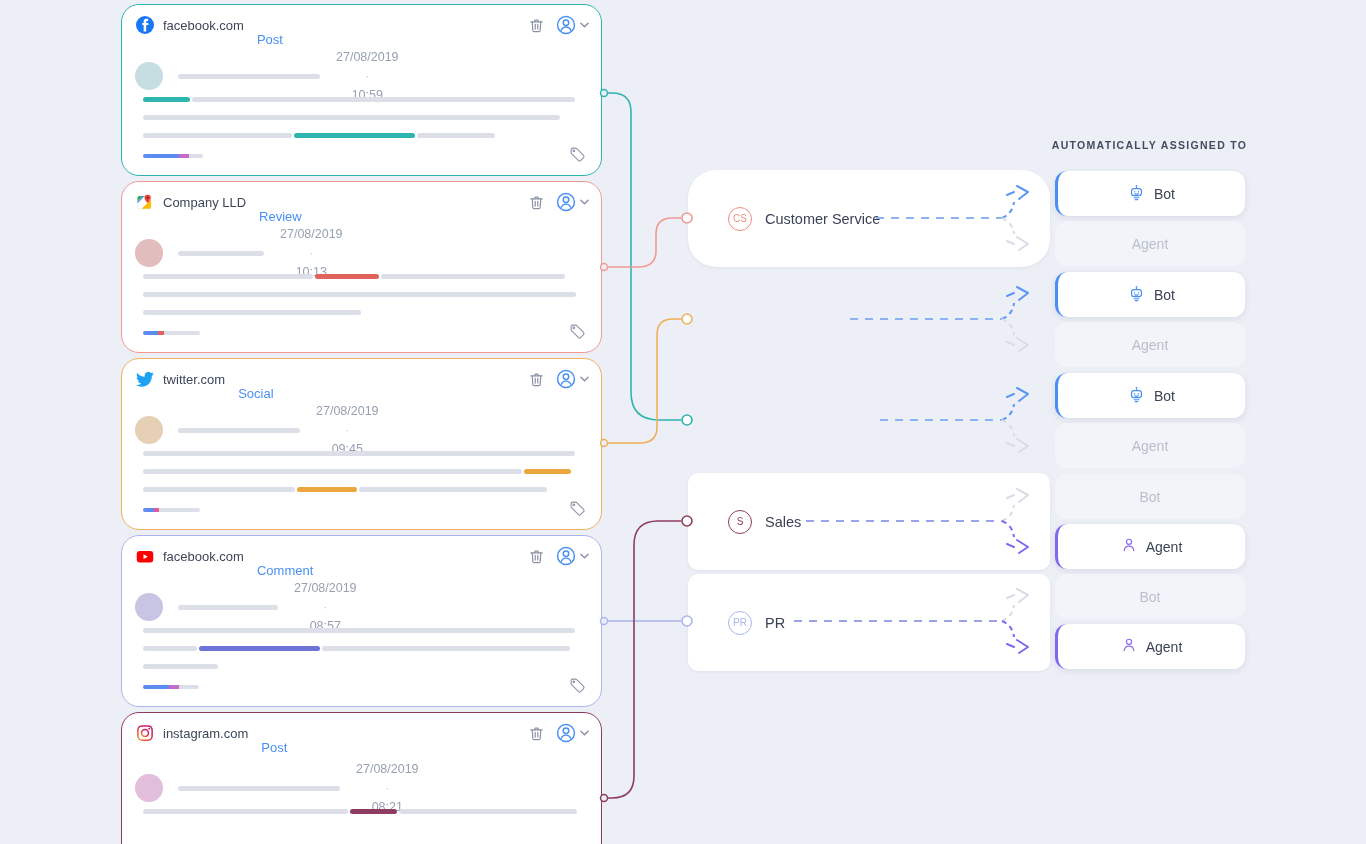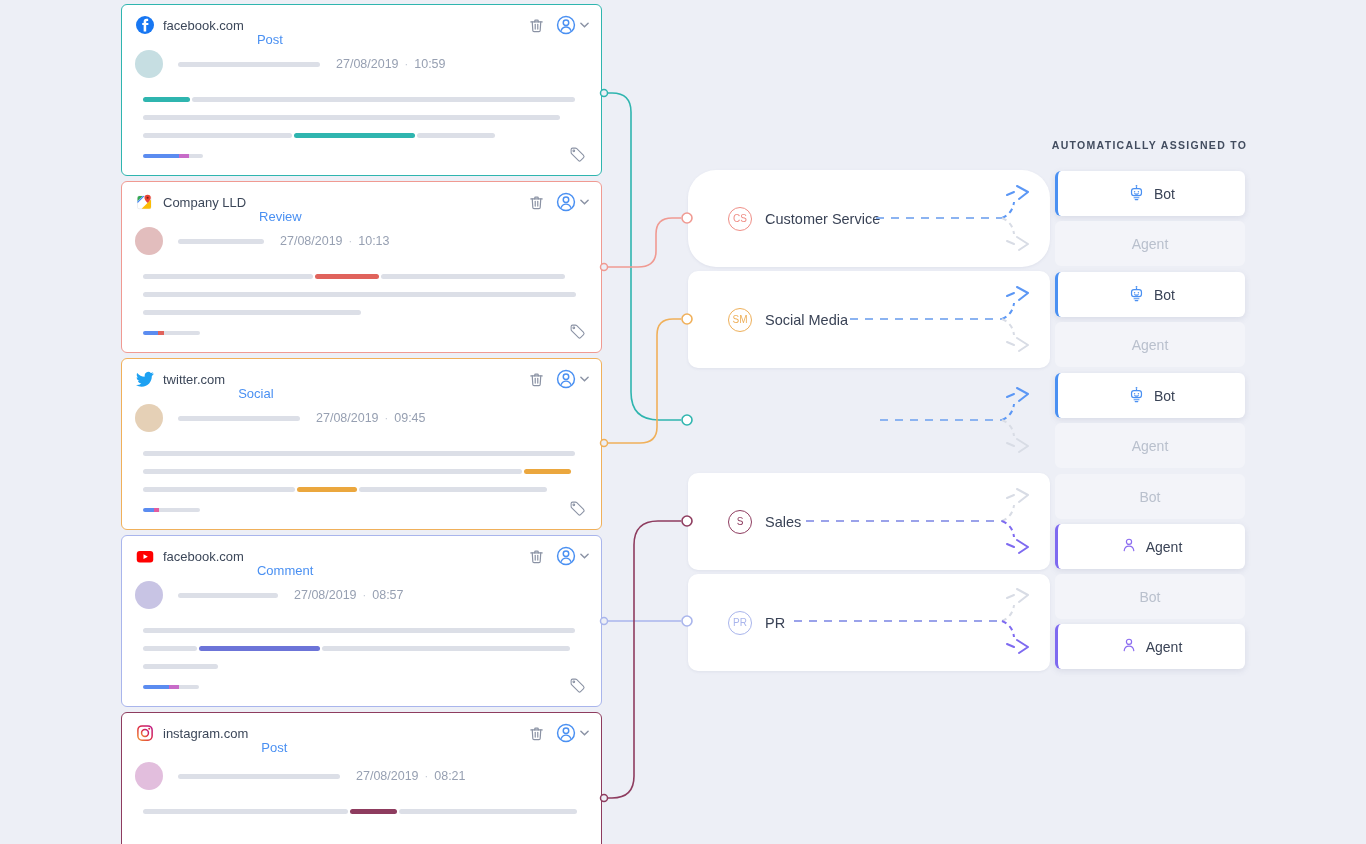--- a/index.html
+++ b/index.html
@@ -2,42 +2,42 @@
 <html><head>
 <meta charset="utf-8">
 <style>
   * { margin:0; padding:0; box-sizing:border-box; }
   html,body { width:1366px; height:844px; overflow:hidden; }
   body { background:#edeff6; font-family:"Liberation Sans", sans-serif; position:relative; }
   .stage { position:absolute; inset:0; width:1366px; height:844px; }
 
   
   .card { position:absolute; left:121px; width:481px; height:172px; background:#fff;
-          border:1.5px solid #ccc; border-radius:6px; z-index:2; }
+          border:1.5px solid #ccc; border-radius:18px; z-index:2; }
   .card.c0 { top:4px;   border-color:#2fb5af; }
   .card.c1 { top:181px; border-color:#f09a92; }
   .card.c2 { top:358px; border-color:#f0b05a; }
   .card.c3 { top:535px; border-color:#a9b5ec; }
   .card.c4 { top:712px; border-color:#8e3c5f; }
 
   .card-header { position:absolute; top:0; left:14px; right:12px; height:40px;
                  display:flex; align-items:center; }
   .p-icon { width:18px; height:18px; display:flex; align-items:center; justify-content:center; flex:0 0 auto; }
   .site-name { margin-left:9px; font-size:13px; color:#3c4759; }
   .post-type { margin-left:13px; font-size:13px; color:#4a90f2; cursor:pointer;margin-top:29px; }
   .header-actions { margin-left:auto; display:flex; align-items:center; gap:10px; }
   .icon-btn { display:flex; align-items:center; cursor:pointer; background:none; border:none; padding:0; }
 
   .avatar-row { position:absolute; top:45px; left:13px; display:flex; align-items:center; }
   .avatar { width:28px; height:28px; border-radius:50%; }
   .c0 .avatar { background:#c6dee2; } .c1 .avatar { background:#e2bdbd; }
   .c2 .avatar { background:#e5d0b6; } .c3 .avatar { background:#c8c4e4; }
   .c4 .avatar { background:#e2bedd; }
   .avatar-bar { height:5px; border-radius:3px; background:#dcdfe7; margin-left:15px; }
-  .date { margin-left:16px; font-size:12.5px; color:#97a0b2; display:flex; align-items:center; gap:6px; white-space:nowrap; }
+  .date { margin-left:16px; font-size:12.5px; color:#97a0b2; display:flex; align-items:center; gap:6px; white-space:nowrap;flex-direction:column; }
   .date .sep { color:#c2c8d4; font-size:11px; }
 
   .lines { position:absolute; top:92px; left:21px; }
   .line { display:flex; height:5px; margin-bottom:13px; }
   .seg { height:5px; border-radius:3px; margin-right:2px; }
   .seg.g { background:#dcdfe7; }
   .c0 .seg.a { background:#2fb5af; } .c1 .seg.a { background:#e0635c; }
   .c2 .seg.a { background:#eba73e; } .c3 .seg.a { background:#6c74d8; }
   .c4 .seg.a { background:#8e3c5f; }
 
@@ -61,21 +61,21 @@
   .r0 .badge { border-color:#ef8e86; color:#ef8e86; }
   .r1 .badge { border-color:#eeb05a; color:#eeb05a; }
   .r2 .badge { border-color:#2fb5af; color:#2fb5af; }
   .r3 .badge { border-color:#8e3c5f; color:#8e3c5f; }
   .r4 .badge { border-color:#a9b5ec; color:#a9b5ec; }
   .cat-label { margin-left:13px; font-size:14.5px; color:#3a4356; }
 
   
   .assign-title { position:absolute; left:1032px; width:235px; top:139px; text-align:center;
                   font-size:10.5px; font-weight:700; letter-spacing:1.3px; color:#424c5f; z-index:1; }
-  .cell { position:absolute; left:1055px; width:190px; height:45px; border-radius:6px;
+  .cell { position:absolute; left:1055px; width:190px; height:45px; border-radius:12px;
           display:flex; align-items:center; justify-content:center; gap:9px;
           font-size:14px; z-index:1; cursor:pointer; }
   .cell.active { background:#fff; color:#3a4356; box-shadow:0 2px 6px rgba(90,100,140,.14); }
   .cell.active.bot   { border-left:3px solid #4a90f2; }
   .cell.active.agent { border-left:3px solid #7e6af0; }
   .cell.inactive { background:#f3f4f9; color:#b9c0cd; }
   .cell.b0 { top:171px; } .cell.a0 { top:221px; }
   .cell.b1 { top:272px; } .cell.a1 { top:322px; }
   .cell.b2 { top:373px; } .cell.a2 { top:423px; }
   .cell.b3 { top:474px; } .cell.a3 { top:524px; }
@@ -478,24 +478,20 @@
           <span class="seg a" style="width:47px"></span>
           <span class="seg g" style="width:178px"></span>
         </div>
     </div>
   </div>
 
   <div class="cat r0">
     <span class="badge">CS</span>
     <span class="cat-label">Customer Service</span>
   </div>
-  <div class="cat r1">
-    <span class="badge">SM</span>
-    <span class="cat-label">Social Media</span>
-  </div>
   <div class="cat r3">
     <span class="badge">S</span>
     <span class="cat-label">Sales</span>
   </div>
   <div class="cat r4">
     <span class="badge">PR</span>
     <span class="cat-label">PR</span>
   </div>
 
   <div class="assign-title">AUTOMATICALLY ASSIGNED TO</div>

